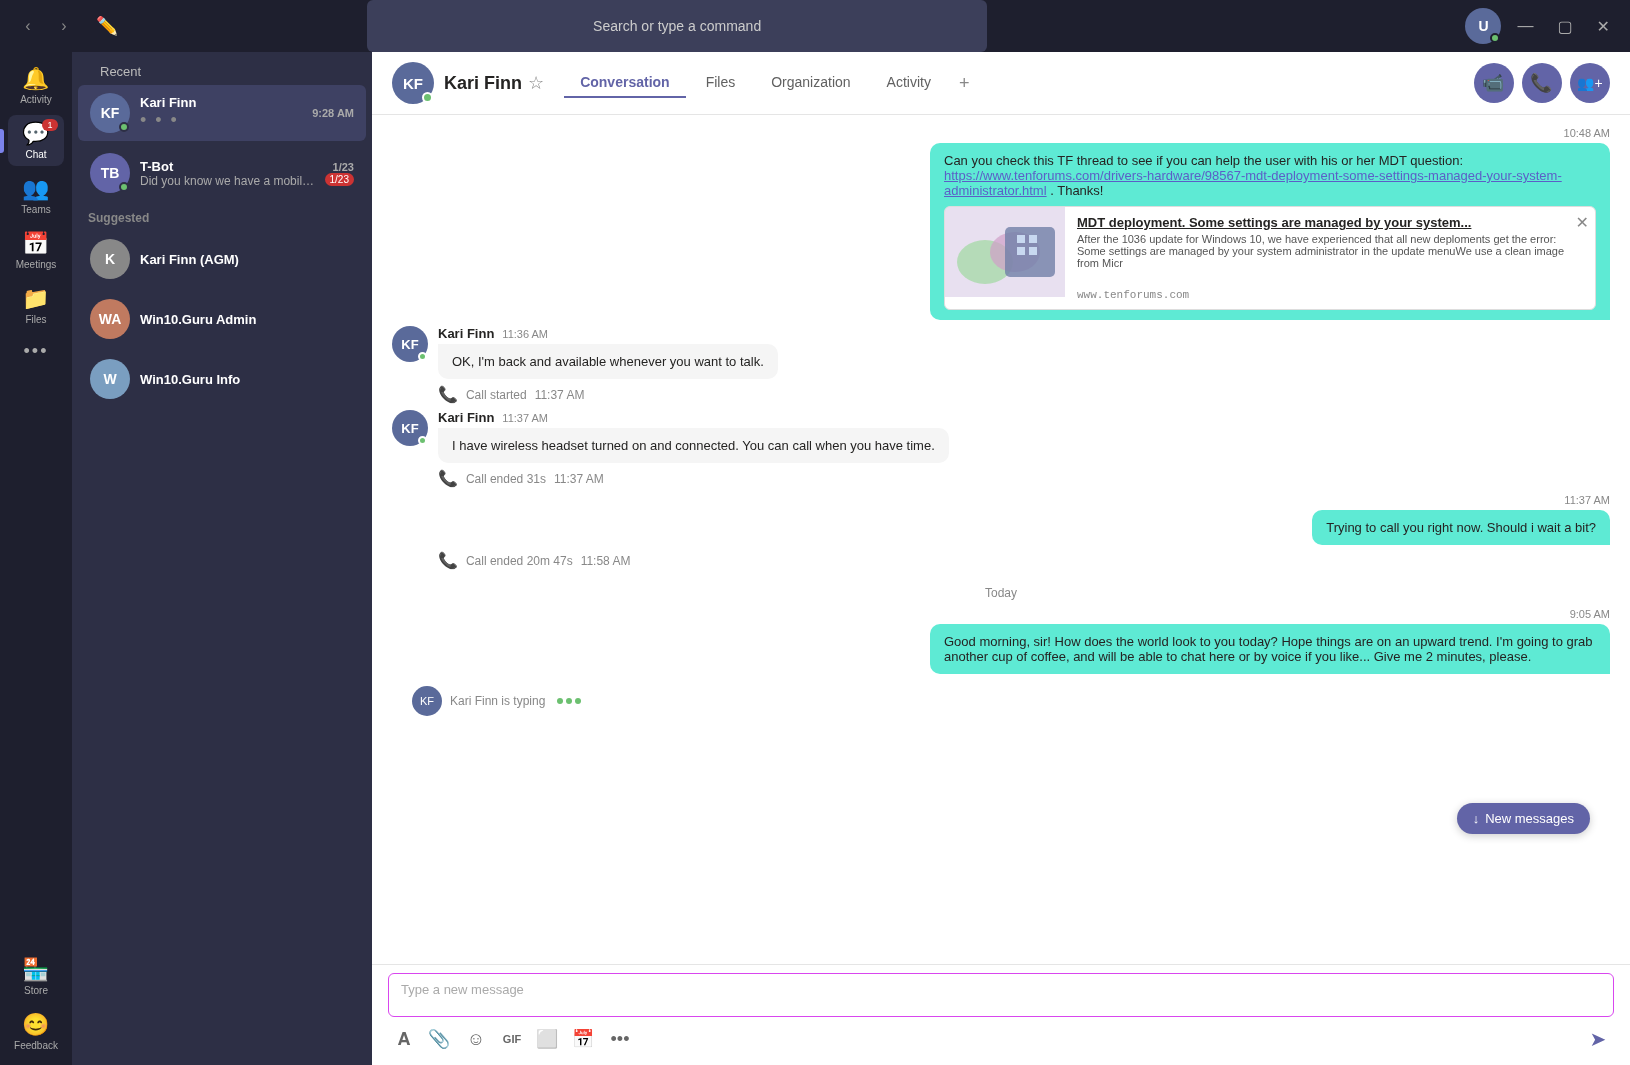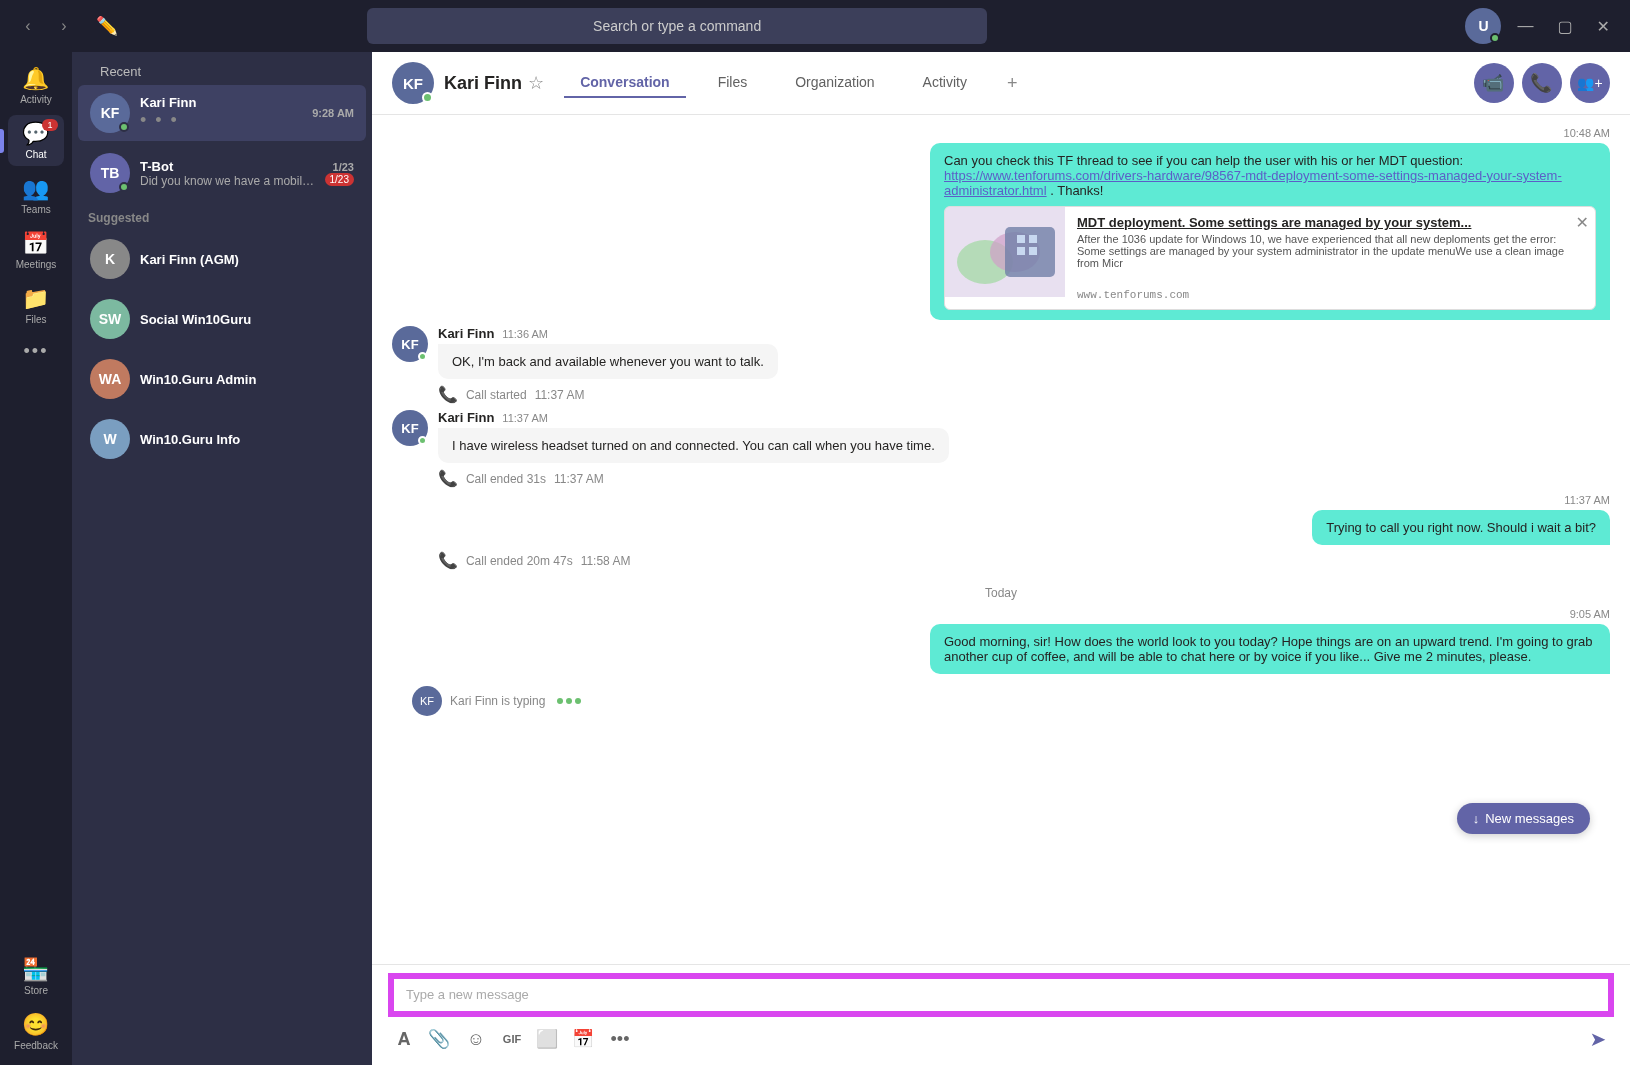--- a/index.html
+++ b/index.html
@@ -24,21 +24,21 @@
     }
     .compose-btn {
       width: 32px; height: 32px; border-radius: 6px;
       background: transparent; border: none; color: #aaa;
       display: flex; align-items: center; justify-content: center;
       cursor: pointer; font-size: 18px; margin-left: 4px;
     }
     .search-bar {
       flex: 1; max-width: 620px; margin: 0 auto;
       background: #3c3f5a; border: none; border-radius: 6px;
-      height: 36px; color: #ccc; font-size: 14px;
+      height: 52px; color: #ccc; font-size: 14px;
       text-align: center; display: flex; align-items: center; justify-content: center;
       cursor: text;
     }
     .titlebar-right { margin-left: auto; display: flex; align-items: center; gap: 8px; }
     .avatar-circle {
       width: 36px; height: 36px; border-radius: 50%;
       background: #5a6a9a; display: flex; align-items: center; justify-content: center;
       font-size: 14px; font-weight: bold; position: relative;
     }
     .online-dot {
@@ -122,21 +122,21 @@
     .conv-avatar {
       width: 42px; height: 42px; border-radius: 50%;
       background: #5a6a9a; flex-shrink: 0;
       display: flex; align-items: center; justify-content: center;
       font-size: 15px; color: #fff; font-weight: bold; position: relative; margin-right: 10px;
     }
     .conv-online { width: 11px; height: 11px; border-radius: 50%; background: #6cc070;
       position: absolute; bottom: 1px; right: 1px; border: 2px solid #fff; }
     .conv-name { font-size: 18px; font-weight: 700; color: #252423; }
     .star-btn { background: none; border: none; font-size: 18px; color: #888; cursor: pointer; margin-left: 6px; }
-    .conv-tabs { display: flex; margin-left: 20px; gap: 16px; }
+    .conv-tabs { display: flex; margin-left: 20px; gap: 4px; }
     .conv-tab {
       padding: 6px 16px; font-size: 14px; color: #616161;
       cursor: pointer; border-bottom: 2px solid transparent;
       background: none; border-top: none; border-left: none; border-right: none;
     }
     .conv-tab.active { color: #6264a7; border-bottom-color: #6264a7; font-weight: 600; }
     .add-tab { background: none; border: none; font-size: 18px; color: #888; cursor: pointer; padding: 4px 8px; }
     .conv-actions { margin-left: auto; display: flex; gap: 8px; }
     .action-btn {
       width: 40px; height: 40px; border-radius: 50%;
@@ -227,21 +227,21 @@
       font-size: 13px; cursor: pointer;
       display: flex; align-items: center; gap: 6px;
       box-shadow: 0 2px 8px rgba(0,0,0,0.2);
     }
 
     
     .msg-input-area {
       border-top: 1px solid #e5e5e5; background: #fff; padding: 8px 16px; flex-shrink: 0;
     }
     .msg-input-box {
-      border: 6px solid #d946ef; border-radius: 0; padding: 8px 12px;
+      border: 1px solid #d946ef; border-radius: 6px; padding: 8px 12px;
       font-size: 13px; color: #888; background: #fff; min-height: 44px;
     }
     .msg-toolbar {
       display: flex; align-items: center; padding: 6px 0 2px;
       gap: 4px;
     }
     .msg-tool-btn {
       width: 32px; height: 32px; background: none; border: none;
       color: #666; font-size: 18px; cursor: pointer; border-radius: 4px;
       display: flex; align-items: center; justify-content: center;
@@ -356,28 +356,20 @@
     </div>
 
     <div class="section-label">Suggested</div>
 
     <div class="chat-item">
       <div class="chat-avatar" style="background:#888;">
         <span>K</span>
       </div>
       <div class="chat-info">
         <div class="chat-name">Kari Finn (AGM)</div>
-      </div>
-    </div>
-    <div class="chat-item">
-      <div class="chat-avatar" style="background:#7cb9a0;">
-        <span>SW</span>
-      </div>
-      <div class="chat-info">
-        <div class="chat-name">Social Win10Guru</div>
       </div>
     </div>
     <div class="chat-item">
       <div class="chat-avatar" style="background:#c07a60;">
         <span>WA</span>
       </div>
       <div class="chat-info">
         <div class="chat-name">Win10.Guru Admin</div>
       </div>
     </div>

